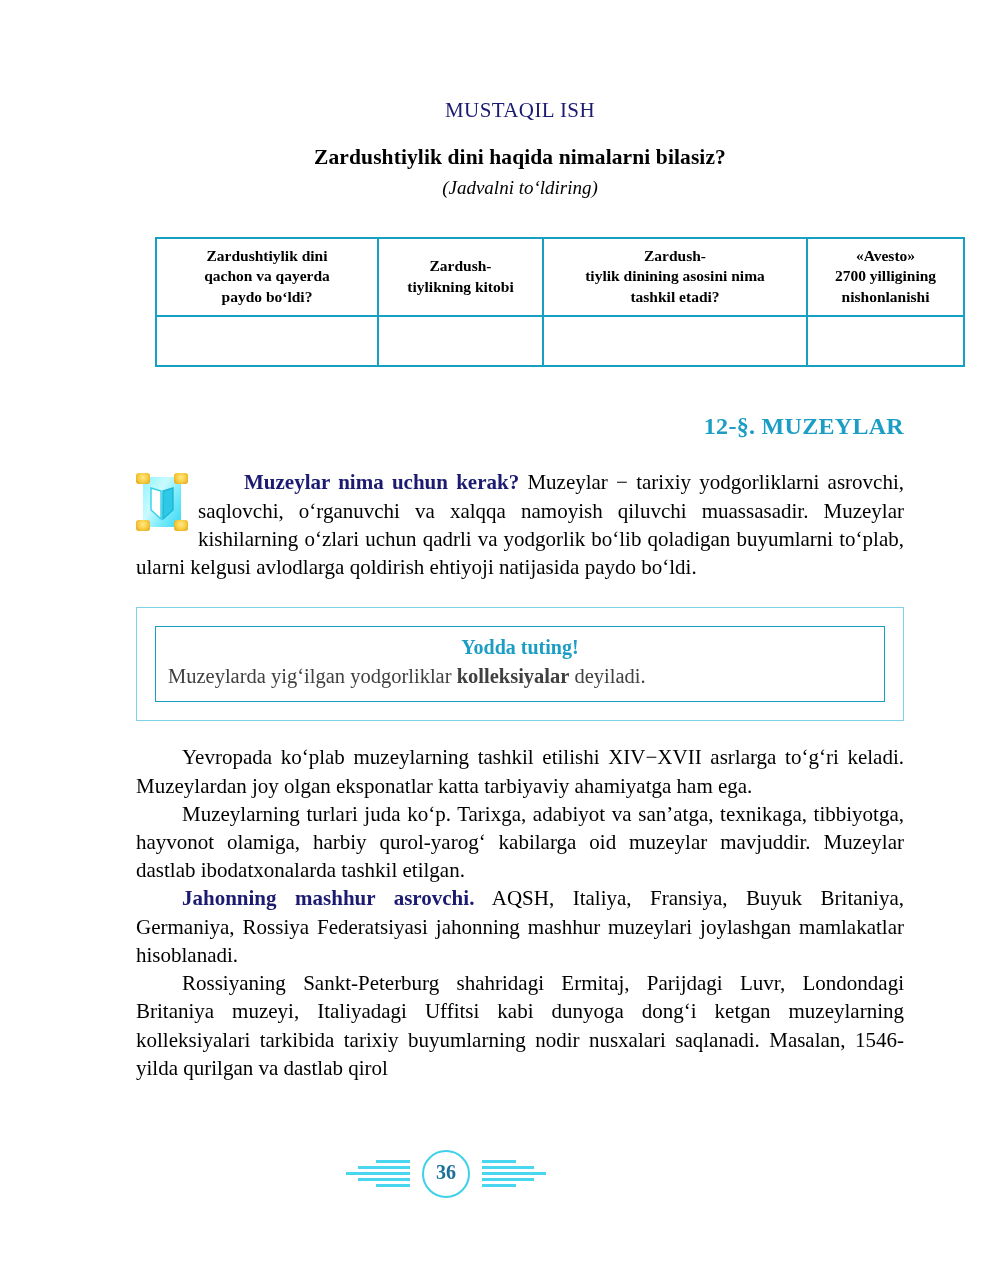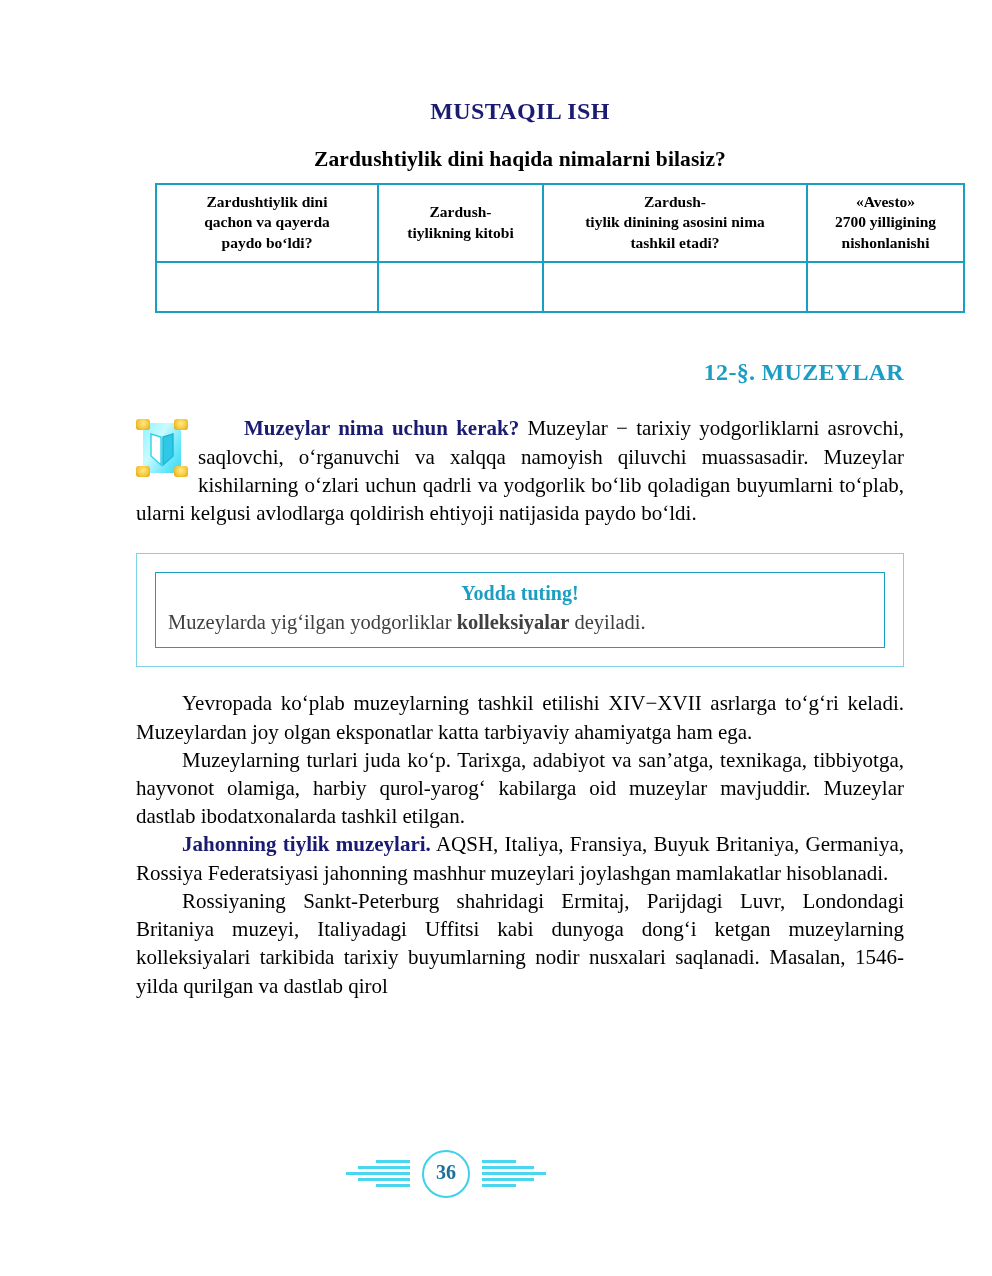--- a/index.html
+++ b/index.html
@@ -27,22 +27,22 @@
     position: absolute;
     left: 136px;
     top: 0;
     width: 768px;
   }
 
   
   .mustaqil-ish {
     margin-top: 98px;
     text-align: center;
-    font-weight: bold;
-    font-size: 24px;
+    font-weight: normal;
+    font-size: 21px;
     letter-spacing: 0.4px;
     color: #1b1b72;
   }
 
   .zardusht-question {
     margin-top: 22px;
     text-align: center;
     font-weight: bold;
     font-size: 21.5px;
     color: #000000;
@@ -52,21 +52,21 @@
   .jadvalni {
     margin-top: 7px;
     text-align: center;
     font-style: italic;
     font-size: 19px;
     color: #000000;
   }
 
   
   .tbl-wrap {
-    margin-top: 11px;
+    margin-top: 38px;
     padding-left: 19px;
   }
   table.zt {
     border-collapse: collapse;
     width: 768px;
     table-layout: fixed;
   }
   table.zt td {
     border: 2px solid #17a0c4;
     vertical-align: middle;
@@ -225,20 +225,21 @@
 </head>
 <body>
 
 <div class="page">
   <div class="content">
 
     <div class="mustaqil-ish">MUSTAQIL ISH</div>
 
     <div class="zardusht-question">Zardushtiylik dini haqida nimalarni bilasiz?</div>
 
+    <div class="jadvalni">(Jadvalni  to‘ldiring)</div>
 
     <div class="tbl-wrap">
       <table class="zt">
         <tbody>
             <tr>
           <td class="c1">
             <span>Zardushtiylik dini</span><br>
             <span>qachon va  qayerda</span><br>
             <span>paydo bo‘ldi?</span>
           </td>
@@ -289,21 +290,21 @@
     <div class="note-box">
       <div class="note-inner">
         <div class="note-title">Yodda tuting!</div>
         <div class="note-text"><span>Muzeylarda yig‘ilgan yodgorliklar </span><b>kolleksiyalar</b><span> deyiladi.</span></div>
       </div>
     </div>
 
     <div class="body-block after-note">
       <p>Yevropada ko‘plab muzeylarning tashkil etilishi XIV−XVII asrlarga to‘g‘ri keladi. Muzeylardan joy olgan eksponatlar katta tarbiyaviy ahamiyatga ham ega.</p>
       <p>Muzeylarning turlari juda ko‘p. Tarixga, adabiyot va san’atga, texnikaga, tibbiyotga, hayvonot olamiga, harbiy qurol-yarog‘ kabilarga oid muzeylar mavjuddir. Muzeylar dastlab ibodatxonalarda tashkil etilgan.</p>
-      <p><span class="strong-blue">Jahonning tiylik muzeylari.</span><span> AQSH, Italiya, Fransiya, Buyuk Britaniya, Germaniya, Rossiya Federatsiyasi jahonning mashhur muzeylari joylashgan mamlakatlar hisoblanadi.</span></p>
+      <p><span class="strong-blue">Jahonning mashhur asrovchi.</span><span> AQSH, Italiya, Fransiya, Buyuk Britaniya, Germaniya, Rossiya Federatsiyasi jahonning mashhur muzeylari joylashgan mamlakatlar hisoblanadi.</span></p>
       <p>Rossiyaning Sankt-Peterburg shahridagi Ermitaj, Parijdagi Luvr, Londondagi Britaniya muzeyi, Italiyadagi Uffitsi kabi dunyoga dong‘i ketgan muzeylarning kolleksiyalari tarkibida tarixiy buyumlarning nodir nusxalari saqlanadi. Masalan, 1546-yilda qurilgan va dastlab qirol</p>
     </div>
 
   </div>
 
   <div class="footer">
     <div class="orn">
       <div class="bar lt b1"></div>
       <div class="bar lt b2"></div>
       <div class="bar lt b3"></div>

